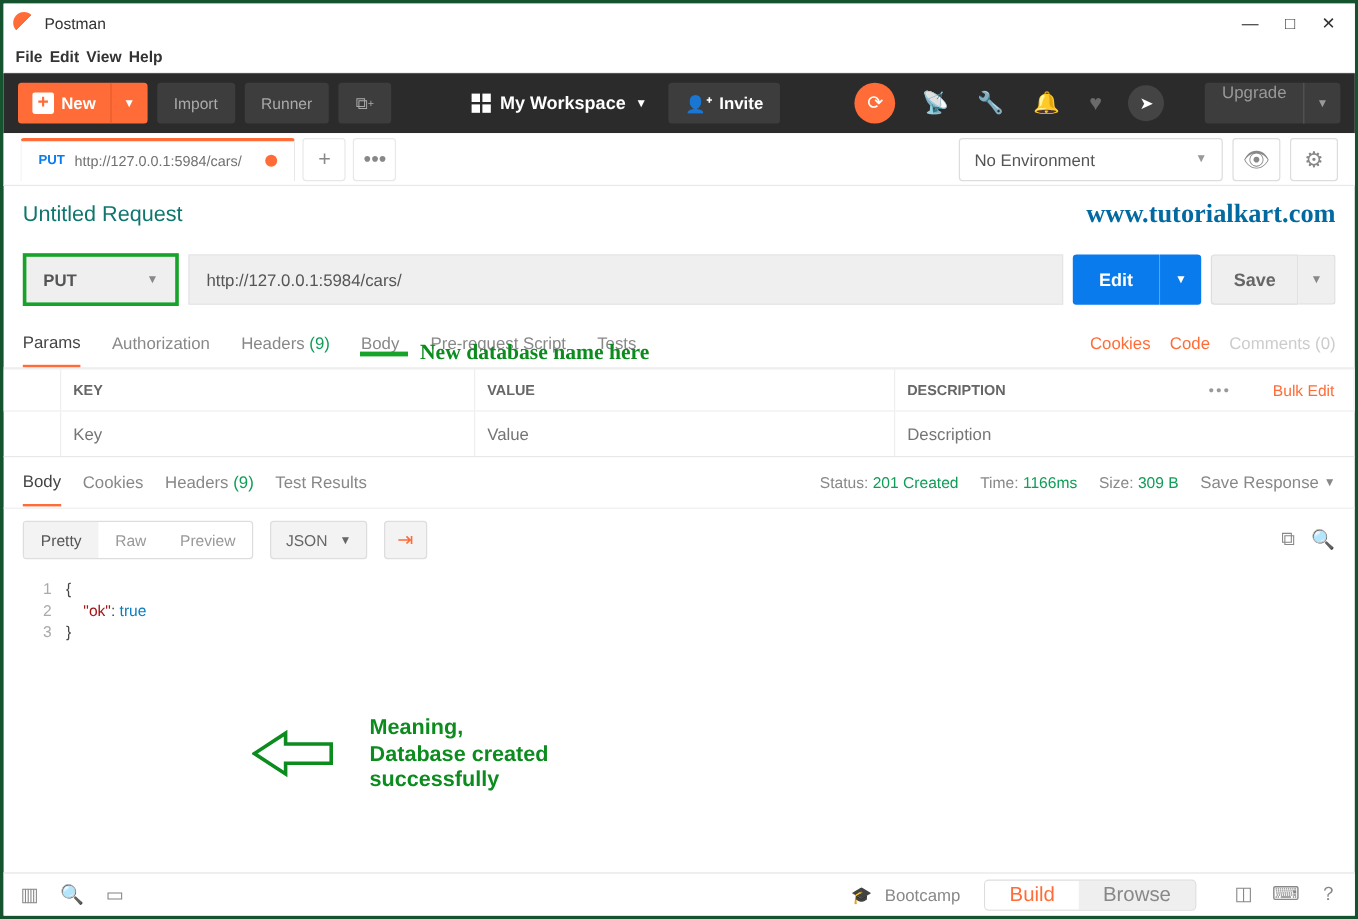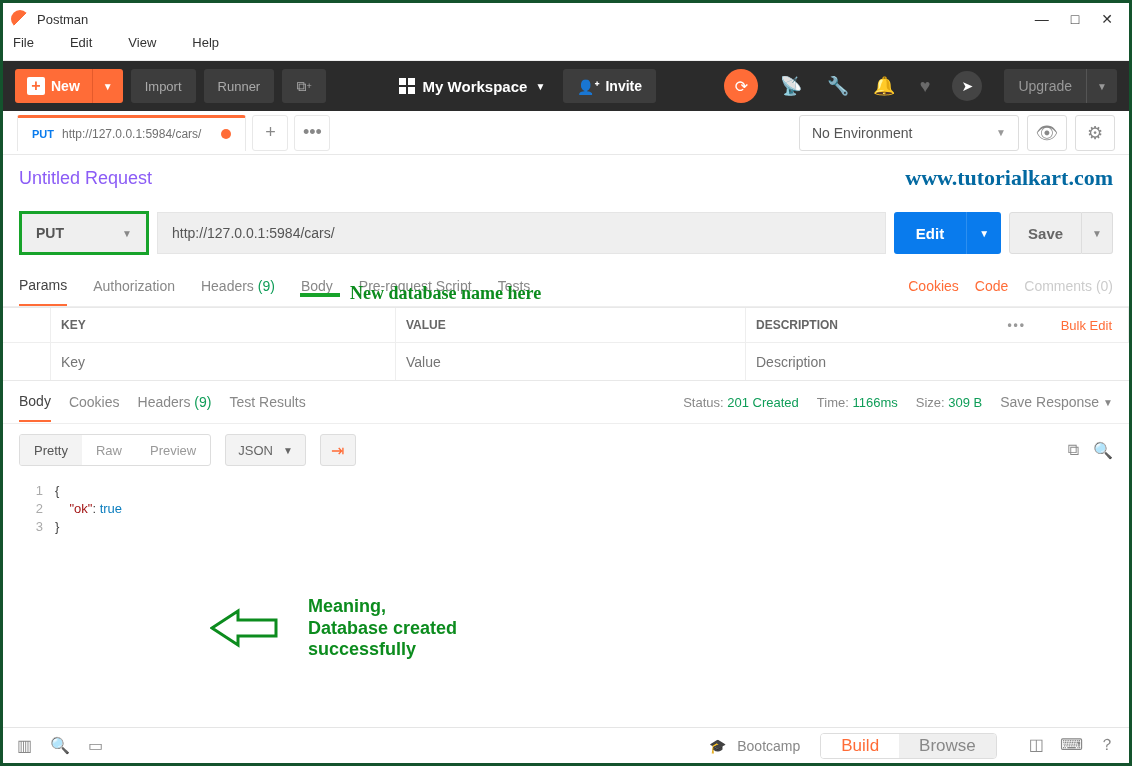--- a/index.html
+++ b/index.html
@@ -3,51 +3,51 @@
 <meta charset="utf-8">
 <style>
 * { box-sizing: border-box; margin: 0; padding: 0; font-family: -apple-system, BlinkMacSystemFont, "Segoe UI", Arial, sans-serif; }
 body { background: #f0f0f0; width: 1132px; height: 766px; overflow: hidden; position: relative; }
 .window { width: 1132px; height: 766px; background: #fff; border: 3px solid #14532d; display: flex; flex-direction: column; }
 .titlebar { height: 32px; display: flex; align-items: center; padding: 0 8px; background: #fff; }
 .titlebar .logo { width: 18px; height: 18px; border-radius: 50%; background: linear-gradient(135deg, #ff6c37 50%, #fff 50%); margin-right: 8px; }
 .titlebar .title { font-size: 13px; color: #333; flex: 1; }
 .win-controls { display: flex; gap: 22px; margin-right: 8px; }
 .win-controls span { font-size: 14px; color: #333; cursor: pointer; font-family: Arial; }
-.menubar { height: 26px; display: flex; align-items: flex-start; padding: 0 10px; gap: 36px; background: #fff; border-bottom: 1px solid #eee; }
+.menubar { height: 26px; display: flex; align-items: center; padding: 0 10px; gap: 6px; background: #fff; border-bottom: 1px solid #eee; font-weight: bold; }
 .menubar span { font-size: 13px; color: #333; cursor: pointer; }
 .toolbar { height: 50px; background: #2b2b2b; display: flex; align-items: center; padding: 0 12px; gap: 8px; }
 .btn-new { display: flex; align-items: center; background: #ff6c37; height: 34px; border-radius: 3px; overflow: hidden; }
 .btn-new-main { display: flex; align-items: center; padding: 0 12px; color: #fff; font-size: 14px; font-weight: 600; gap: 6px; height: 34px; }
 .btn-new-main .plus-box { width: 18px; height: 18px; background: #fff; color: #ff6c37; display: flex; align-items: center; justify-content: center; border-radius: 2px; font-weight: bold; font-size: 16px; }
 .btn-new-caret { padding: 0 10px; border-left: 1px solid #e55a2b; height: 34px; display: flex; align-items: center; color: #fff; font-size: 10px; }
 .tb-btn { background: #3d3d3d; color: #aaa; height: 34px; padding: 0 14px; border-radius: 3px; display: flex; align-items: center; font-size: 13px; cursor: pointer; }
 .tb-icon-btn { background: #3d3d3d; color: #aaa; height: 34px; width: 44px; border-radius: 3px; display: flex; align-items: center; justify-content: center; font-size: 14px; cursor: pointer; }
 .workspace { display: flex; align-items: center; color: #fff; font-size: 15px; font-weight: 600; gap: 8px; margin: 0 10px; cursor: pointer; }
 .workspace .grid-icon { display: grid; grid-template-columns: 7px 7px; grid-template-rows: 7px 7px; gap: 2px; }
 .workspace .grid-icon span { background: #fff; }
 .invite-btn { background: #3d3d3d; color: #fff; height: 34px; padding: 0 14px; border-radius: 3px; display: flex; align-items: center; gap: 6px; font-size: 14px; font-weight: 600; }
 .sync-btn { width: 34px; height: 34px; border-radius: 50%; background: #ff6c37; display: flex; align-items: center; justify-content: center; color: #fff; margin: 0 6px; }
 .top-icon { color: #6a6a6a; font-size: 18px; margin: 0 8px; cursor: pointer; }
 .rocket { width: 30px; height: 30px; border-radius: 50%; background: #444; display: flex; align-items: center; justify-content: center; color: #fff; margin: 0 6px; font-size: 14px; }
-.upgrade-btn { display: flex; align-items: center; background: #3d3d3d; height: 34px; border-radius: 3px; margin-left: 8px; }
+.upgrade-btn { display: flex; background: #3d3d3d; height: 34px; border-radius: 3px; margin-left: 20px; }
 .upgrade-main { padding: 0 14px; color: #999; font-size: 14px; }
 .upgrade-caret { padding: 0 10px; border-left: 1px solid #555; height: 34px; display: flex; align-items: center; color: #999; font-size: 10px; }
 .flex-spacer { flex: 1; }
 .subbar { height: 44px; background: #fff; display: flex; align-items: center; padding: 0 14px; border-bottom: 1px solid #e8e8e8; }
 .req-tab { display: flex; align-items: center; gap: 8px; height: 36px; padding: 0 14px; border: 1px solid #e8e8e8; border-radius: 3px 3px 0 0; border-top: 3px solid #ff6c37; border-bottom: none; font-size: 12px; }
 .req-tab .method { color: #097bed; font-weight: 700; font-size: 11px; }
 .req-tab .url { color: #707070; }
 .req-tab .dot { width: 10px; height: 10px; border-radius: 50%; background: #ff6c37; margin-left: 12px; }
 .tab-action { width: 36px; height: 36px; border: 1px solid #e8e8e8; border-radius: 3px; background: #fff; display: flex; align-items: center; justify-content: center; color: #888; font-size: 18px; margin-left: 6px; cursor: pointer; }
 .env-select { height: 36px; min-width: 220px; border: 1px solid #ddd; border-radius: 3px; display: flex; align-items: center; padding: 0 12px; color: #555; font-size: 14px; cursor: pointer; }
 .env-select .chev { margin-left: auto; color: #999; font-size: 10px; }
 .sub-icon-btn { height: 36px; width: 40px; border: 1px solid #ddd; border-radius: 3px; background: #fff; display: flex; align-items: center; justify-content: center; margin-left: 8px; color: #888; font-size: 18px; cursor: pointer; }
 .req-title-row { display: flex; align-items: center; padding: 10px 16px; }
-.req-title { font-size: 18px; color: #8b5cf6; }
+.req-title { font-size: 18px; color: #0f766e; }
 .watermark { margin-left: auto; color: #0369a1; font-family: "Times New Roman", serif; font-size: 22px; font-weight: bold; }
 .req-builder { display: flex; align-items: center; padding: 10px 16px; gap: 8px; }
 .method-select { height: 44px; width: 130px; border: 3px solid #17a32a; background: #efefef; display: flex; align-items: center; padding: 0 14px; font-size: 14px; font-weight: 600; color: #555; cursor: pointer; }
 .method-select .chev { margin-left: auto; color: #888; font-size: 10px; }
 .url-input { height: 42px; flex: 1; background: #efefef; border: 1px solid #e5e5e5; padding: 0 14px; font-size: 14px; color: #555; outline: none; }
 .send-group { display: flex; height: 42px; }
 .send-main { background: #097bed; color: #fff; padding: 0 22px; font-size: 15px; font-weight: 600; border: none; border-radius: 3px 0 0 3px; cursor: pointer; }
 .send-caret { background: #097bed; color: #fff; padding: 0 12px; border: none; border-left: 1px solid #2d8ff0; border-radius: 0 3px 3px 0; font-size: 10px; cursor: pointer; }
 .save-group { display: flex; height: 42px; }
 .save-main { background: #efefef; color: #666; padding: 0 18px; font-size: 15px; font-weight: 600; border: 1px solid #ddd; border-radius: 3px 0 0 3px; cursor: pointer; }

